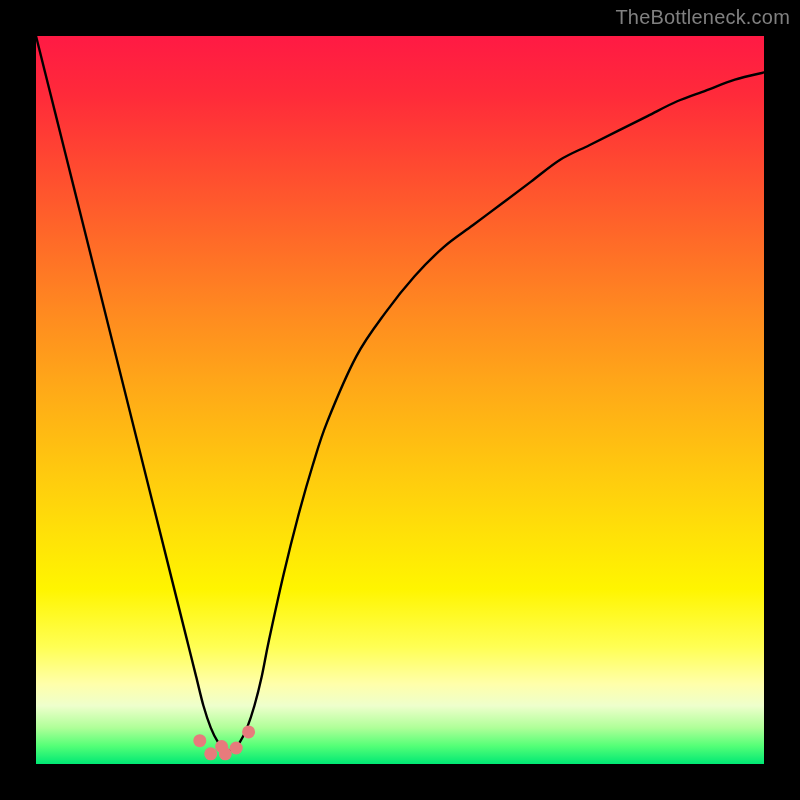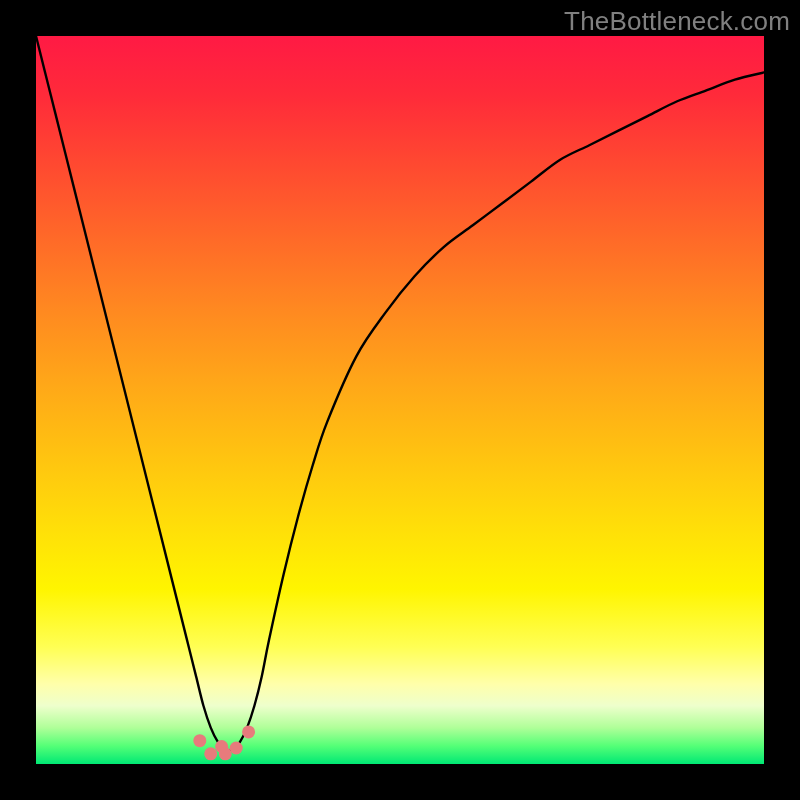--- a/index.html
+++ b/index.html
@@ -43,21 +43,21 @@
       #b0ff99 95%,
       #55ff77 97.5%,
       #00e874 100%
     );
   }
   .watermark {
     position: absolute;
     top: 6px;
     right: 10px;
     color: #808080;
-    font-size: 26px;
+    font-size: 20px;
     letter-spacing: 0.2px;
     font-weight: 400;
   }
   svg.curve {
     position: absolute;
     left: 0;
     top: 0;
     width: 728px;
     height: 728px;
     overflow: visible;

